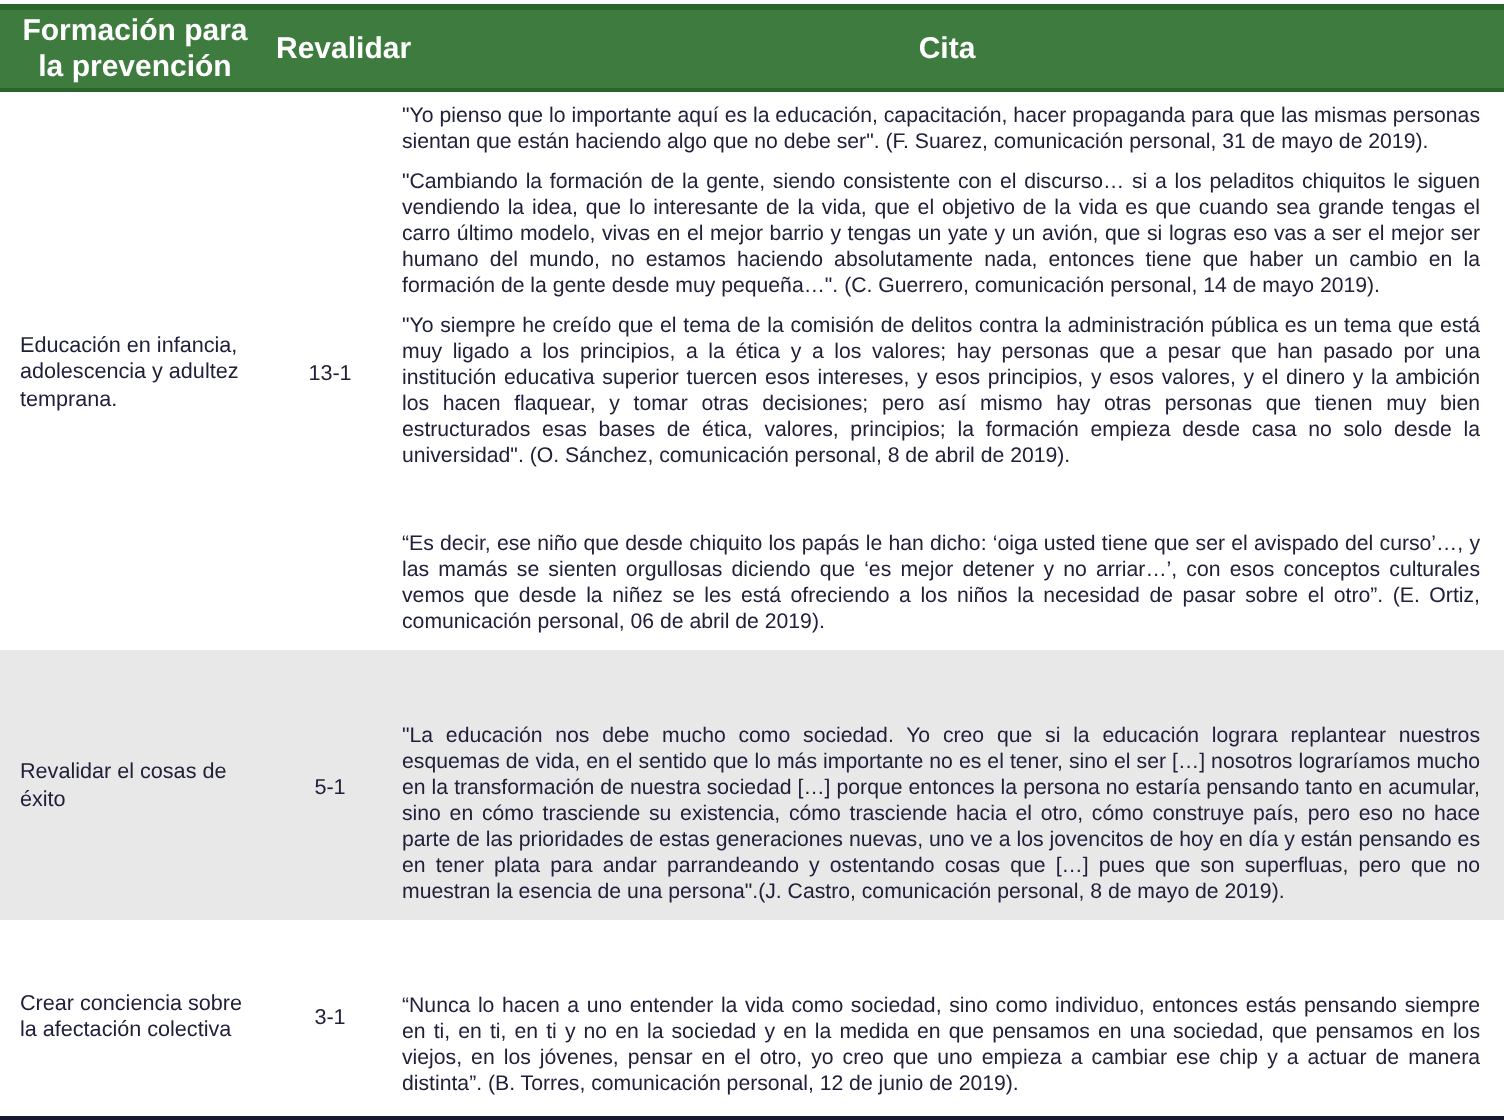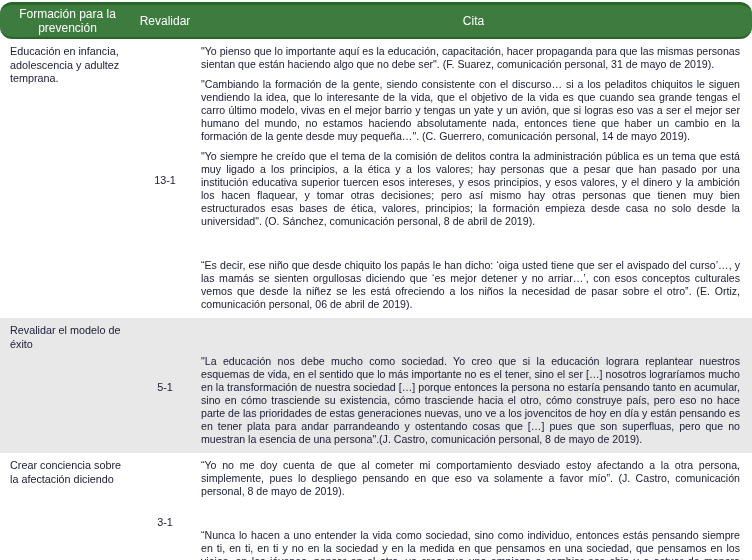--- a/index.html
+++ b/index.html
@@ -19,36 +19,35 @@
     background:#fff;
   }
   .thead{
     display:grid;
     grid-template-columns:135px 60px 1fr;
     align-items:center;
     background:var(--header-bg);
     border-top:3px solid var(--header-border);
     border-bottom:2px solid var(--header-border);
     color:#fff;
-    font-weight:normal;
-    font-size:12px;
+    font-weight:bold;
+    font-size:15px;
     min-height:31px;
-    border-radius:12px;
   }
   .thead .hc{text-align:center;line-height:1.18;padding:2px 3px;}
   .tbody{display:block;}
   .row{
     display:grid;
     grid-template-columns:135px 60px 1fr;
     padding:4px 0 2px;
   }
   .row.shaded{background:var(--row-alt);}
   .cell{min-width:0;}
   .cell.category{
-    display:flex;align-items:flex-start;
+    display:flex;align-items:center;
     padding:2px 6px 2px 10px;
     font-size:10.8px;line-height:1.25;
   }
   .cell.density{
     display:flex;align-items:center;justify-content:center;
     font-size:10.8px;
   }
   .cell.quotes{padding:2px 12px 2px 6px;}
   .quote{
     margin:0 0 7px 0;
@@ -83,37 +82,36 @@
     <div class="cell quotes">
           <p class="quote">"Yo pienso que lo importante aquí es la educación, capacitación, hacer propaganda para que las mismas personas sientan que están haciendo algo que no debe ser". (F. Suarez, comunicación personal, 31 de mayo de 2019).</p>
           <p class="quote">"Cambiando la formación de la gente, siendo consistente con el discurso… si a los peladitos chiquitos le siguen vendiendo la idea, que lo interesante de la vida, que el objetivo de la vida es que cuando sea grande tengas el carro último modelo, vivas en el mejor barrio y tengas un yate y un avión, que si logras eso vas a ser el mejor ser humano del mundo, no estamos haciendo absolutamente nada, entonces tiene que haber un cambio en la formación de la gente desde muy pequeña…". (C. Guerrero, comunicación personal, 14 de mayo 2019).</p>
           <p class="quote">"Yo siempre he creído que el tema de la comisión de delitos contra la administración pública es un tema que está muy ligado a los principios, a la ética y a los valores; hay personas que a pesar que han pasado por una institución educativa superior tuercen esos intereses, y esos principios, y esos valores, y el dinero y la ambición los hacen flaquear, y tomar otras decisiones; pero así mismo hay otras personas que tienen muy bien estructurados esas bases de ética, valores, principios; la formación empieza desde casa no solo desde la universidad". (O. Sánchez, comunicación personal, 8 de abril de 2019).</p>
           <p class="quote">“Es decir, ese niño que desde chiquito los papás le han dicho: ‘oiga usted tiene que ser el avispado del curso’…, y las mamás se sienten orgullosas diciendo que ‘es mejor detener y no arriar…’, con esos conceptos culturales vemos que desde la niñez se les está ofreciendo a los niños la necesidad de pasar sobre el otro”. (E. Ortiz, comunicación personal, 06 de abril de 2019).</p>
         </div>
   </div>
 
   <div class="row shaded">
     <div class="cell category">
-      <span class="cat-text">Revalidar el modelo de éxito</span>
+      <span class="cat-text">Revalidar el cosas de éxito</span>
     </div>
     <div class="cell density">
       <span class="den-text">5-1</span>
     </div>
     <div class="cell quotes">
           <p class="quote">"La educación nos debe mucho como sociedad. Yo creo que si la educación lograra replantear nuestros esquemas de vida, en el sentido que lo más importante no es el tener, sino el ser […] nosotros lograríamos mucho en la transformación de nuestra sociedad […] porque entonces la persona no estaría pensando tanto en acumular, sino en cómo trasciende su existencia, cómo trasciende hacia el otro, cómo construye país, pero eso no hace parte de las prioridades de estas generaciones nuevas, uno ve a los jovencitos de hoy en día y están pensando es en tener plata para andar parrandeando y ostentando cosas que […] pues que son superfluas, pero que no muestran la esencia de una persona".(J. Castro, comunicación personal, 8 de mayo de 2019).</p>
         </div>
   </div>
 
   <div class="row">
     <div class="cell category">
-      <span class="cat-text">Crear conciencia sobre la afectación diciendo</span>
+      <span class="cat-text">Crear conciencia sobre la afectación colectiva</span>
     </div>
     <div class="cell density">
       <span class="den-text">3-1</span>
     </div>
     <div class="cell quotes">
-          <p class="quote">“Yo no me doy cuenta de que al cometer mi comportamiento desviado estoy afectando a la otra persona, simplemente, pues lo despliego pensando en que eso va solamente a favor mío”. (J. Castro, comunicación personal, 8 de mayo de 2019).</p>
           <p class="quote">“Nunca lo hacen a uno entender la vida como sociedad, sino como individuo, entonces estás pensando siempre en ti, en ti, en ti y no en la sociedad y en la medida en que pensamos en una sociedad, que pensamos en los viejos, en los jóvenes, pensar en el otro, yo creo que uno empieza a cambiar ese chip y a actuar de manera distinta”. (B. Torres, comunicación personal, 12 de junio de 2019).</p>
         </div>
   </div>
 </div>
   <hr class="bottom-rule">
 </div>
 
 </body></html>

